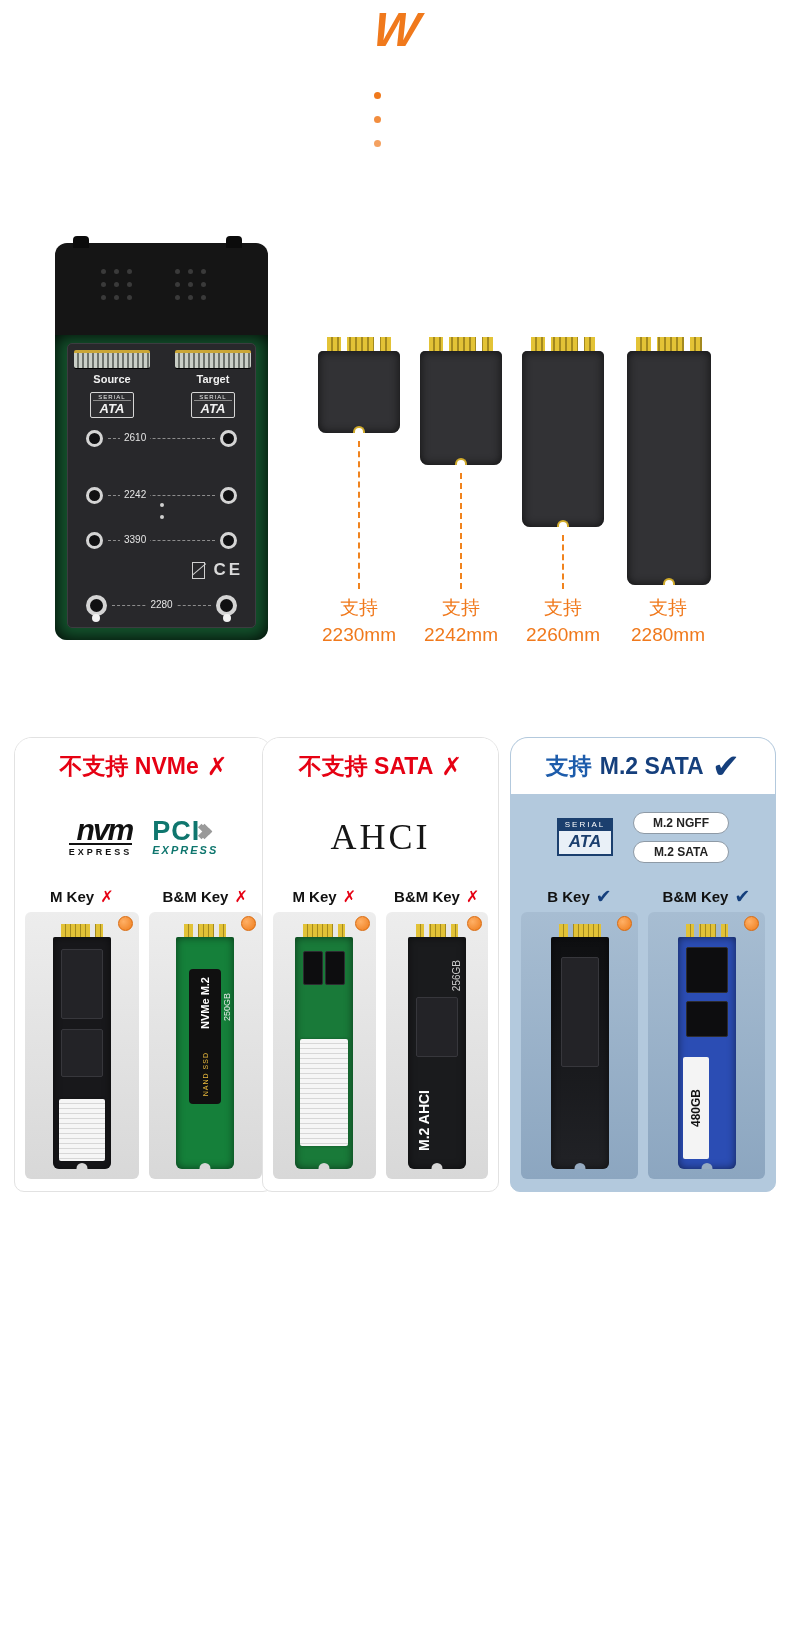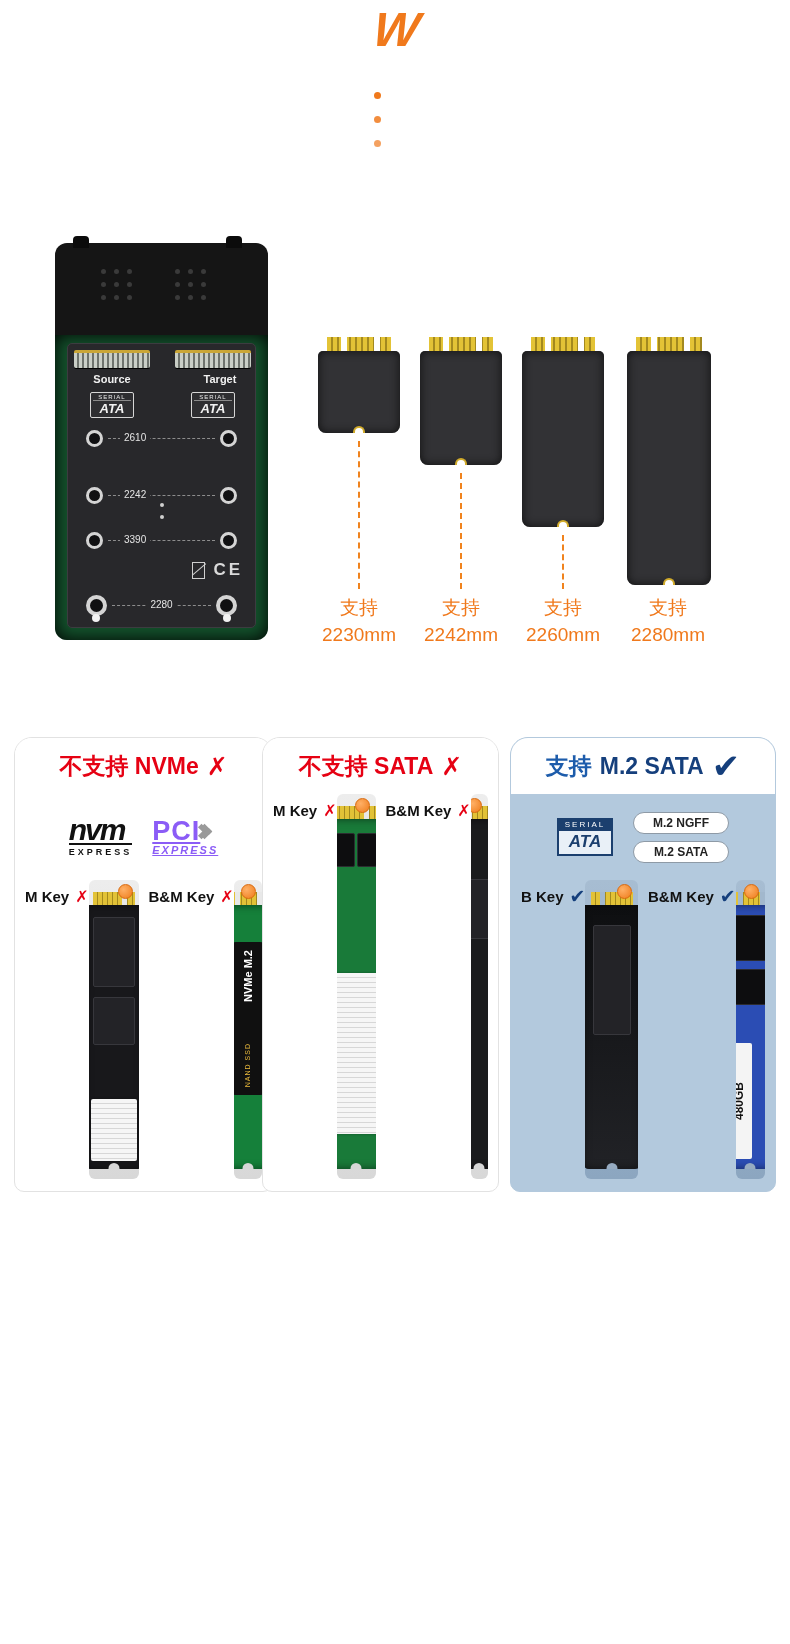--- a/index.html
+++ b/index.html
@@ -24,21 +24,21 @@
   .dev-body { position:absolute; top:92px; left:0; right:0; bottom:0; background:#14532d;
               border-radius:0 0 12px 12px; box-shadow:inset 0 0 18px #000; }
   .panel { position:absolute; left:12px; right:12px; top:8px; bottom:12px; background:#28282b;
            border:1px solid #3c3c40; border-radius:5px; }
   .slot { position:absolute; top:6px; width:76px; height:18px; border-radius:2px;
           background:repeating-linear-gradient(90deg,#c9cec6 0 3px,#6d726c 3px 5px);
           border-top:3px solid #caa637; box-shadow:0 1px 0 #000; }
   .slot-l { left:6px; } .slot-r { left:107px; }
   .slot-lbl { position:absolute; top:29px; width:76px; text-align:center; color:#f0f0f0;
               font-size:11px; font-weight:bold; }
-  .ll { left:6px; } .lr { left:114px; }
+  .ll { left:6px; } .lr { left:107px; }
   .dev-sata { position:absolute; top:48px; width:44px; text-align:center; border:1.5px solid #d6d6d6;
               border-radius:2px; padding:1px 2px; background:rgba(255,255,255,0.03); }
   .ds-l { left:22px; } .ds-r { left:123px; }
   .ds-serial { font-size:6px; letter-spacing:1px; color:#e8e8e8; }
   .ds-ata { font-size:13px; font-weight:900; font-style:italic; color:#f2f2f2; border-top:1px solid #8a8a8a; }
   .srow { position:absolute; left:18px; right:18px; height:20px; display:flex; align-items:center; }
   .hole { width:17px; height:17px; border:3px solid #d4d4d4; border-radius:50%; background:#101012; flex:0 0 auto; }
   .sline { flex:1; border-top:1px dashed #8d8d8d; margin:0 5px; position:relative; height:0; }
   .slbl { position:absolute; left:12px; top:-7px; background:#28282b; padding:0 4px; color:#e4e4e4;
           font-size:10px; font-style:normal; }
@@ -75,42 +75,42 @@
   .card3 { left:510px; width:266px; background:#b3c9dd; border-color:#b3c9dd; }
   .chead { height:56px; flex:0 0 auto; background:#fff; display:flex; align-items:center;
            justify-content:center; gap:8px; }
   .ctitle { font-size:23px; font-weight:bold; }
   .red { color:#e60113; }
   .blue { color:#1d5cab; }
   .navy { color:#153f7c; }
   .cmark { font-size:25px; font-weight:bold; font-style:italic; }
   .cmark-big { font-size:34px; color:#153f7c; font-weight:bold; }
   .clogos { height:86px; flex:0 0 auto; display:flex; align-items:center; justify-content:center; gap:20px; }
-  .nvml { text-align:left; }
+  .nvml { text-align:right; }
   .nvm-main { font-size:30px; font-weight:900; font-style:italic; letter-spacing:-2px; color:#111;
               line-height:26px; border-bottom:2px solid #111; }
   .nvm-sub { font-size:9px; font-weight:bold; letter-spacing:3px; color:#111; margin-top:2px; }
-  .pcil { text-align:right; color:#8b5cf6;text-decoration:underline; }
+  .pcil { text-align:right; color:#0f766e; }
   .pci-main { font-size:27px; font-weight:bold; letter-spacing:1px; line-height:26px;
               display:flex; align-items:center; }
   .chev { display:inline-block; width:11px; height:11px; border-top:5px solid #9a9a9a;
           border-right:5px solid #9a9a9a; transform:rotate(45deg); margin-left:-4px; }
   .chev2 { margin-left:-8px; }
   .pci-sub { font-size:11px; font-weight:bold; font-style:italic; letter-spacing:2px; }
   .ahci-logo { font-family:"Liberation Serif","DejaVu Serif",serif; font-size:36px; letter-spacing:3px;
                color:#161616; }
   .sata3 { width:56px; text-align:center; }
   .s3serial { background:#1b3f6e; color:#fff; font-size:8px; letter-spacing:2px; padding:2px 0; }
   .s3ata { border:2px solid #1b3f6e; border-top:none; color:#1b3f6e; font-size:17px; font-weight:900;
            font-style:italic; padding:1px 0 2px; background:#e9f0f7; }
   .badges { display:flex; flex-direction:column; gap:7px; }
   .badge { width:96px; background:#fff; border:1px solid #8e9aa6; border-radius:13px; font-size:12px;
            font-weight:bold; color:#222; text-align:center; padding:3px 0; }
   .cols { flex:1; display:flex; gap:10px; padding:0 10px 12px; }
-  .col { flex:1; display:flex; flex-direction:row; }
+  .col { flex:1; display:flex; flex-direction:column; }
   .col-head { height:32px; display:flex; align-items:center; justify-content:center; gap:6px;
               font-size:15px; font-weight:bold; color:#111; }
   .cmark-s { font-size:16px; }
   .check-s { font-size:19px; color:#153f7c; }
   .photo { flex:1; position:relative; border-radius:6px; overflow:hidden;
            background:linear-gradient(180deg,#ededed,#d8d8d8); }
   .photo3 { background:linear-gradient(180deg,#a7bdd2,#8ca6c0); }
   .screw { position:absolute; top:4px; right:6px; width:15px; height:15px; border-radius:50%;
            background:radial-gradient(circle at 35% 35%,#ffb066,#ee7c1b); border:1px solid #d96a0e; z-index:3; }
   .pcb { position:absolute; top:12px; bottom:10px; left:50%; width:58px; transform:translateX(-50%); }
@@ -369,20 +369,23 @@
         </div>
       </div>
     </div>
   </div>
 
   <div class="card card2">
     <div class="chead">
       <span class="ctitle red">不支持 SATA</span>
       <span class="cmark red">✗</span>
     </div>
+    <div class="clogos">
+      <div class="ahci-logo">AHCI</div>
+    </div>
     <div class="cols">
       <div class="col">
         <div class="col-head">
             <span>M Key</span>
             <span class="cmark-s red">✗</span>
           </div>
         <div class="photo">
           <span class="screw"></span>
           <div class="pcb">
             <div class="pfingers">

